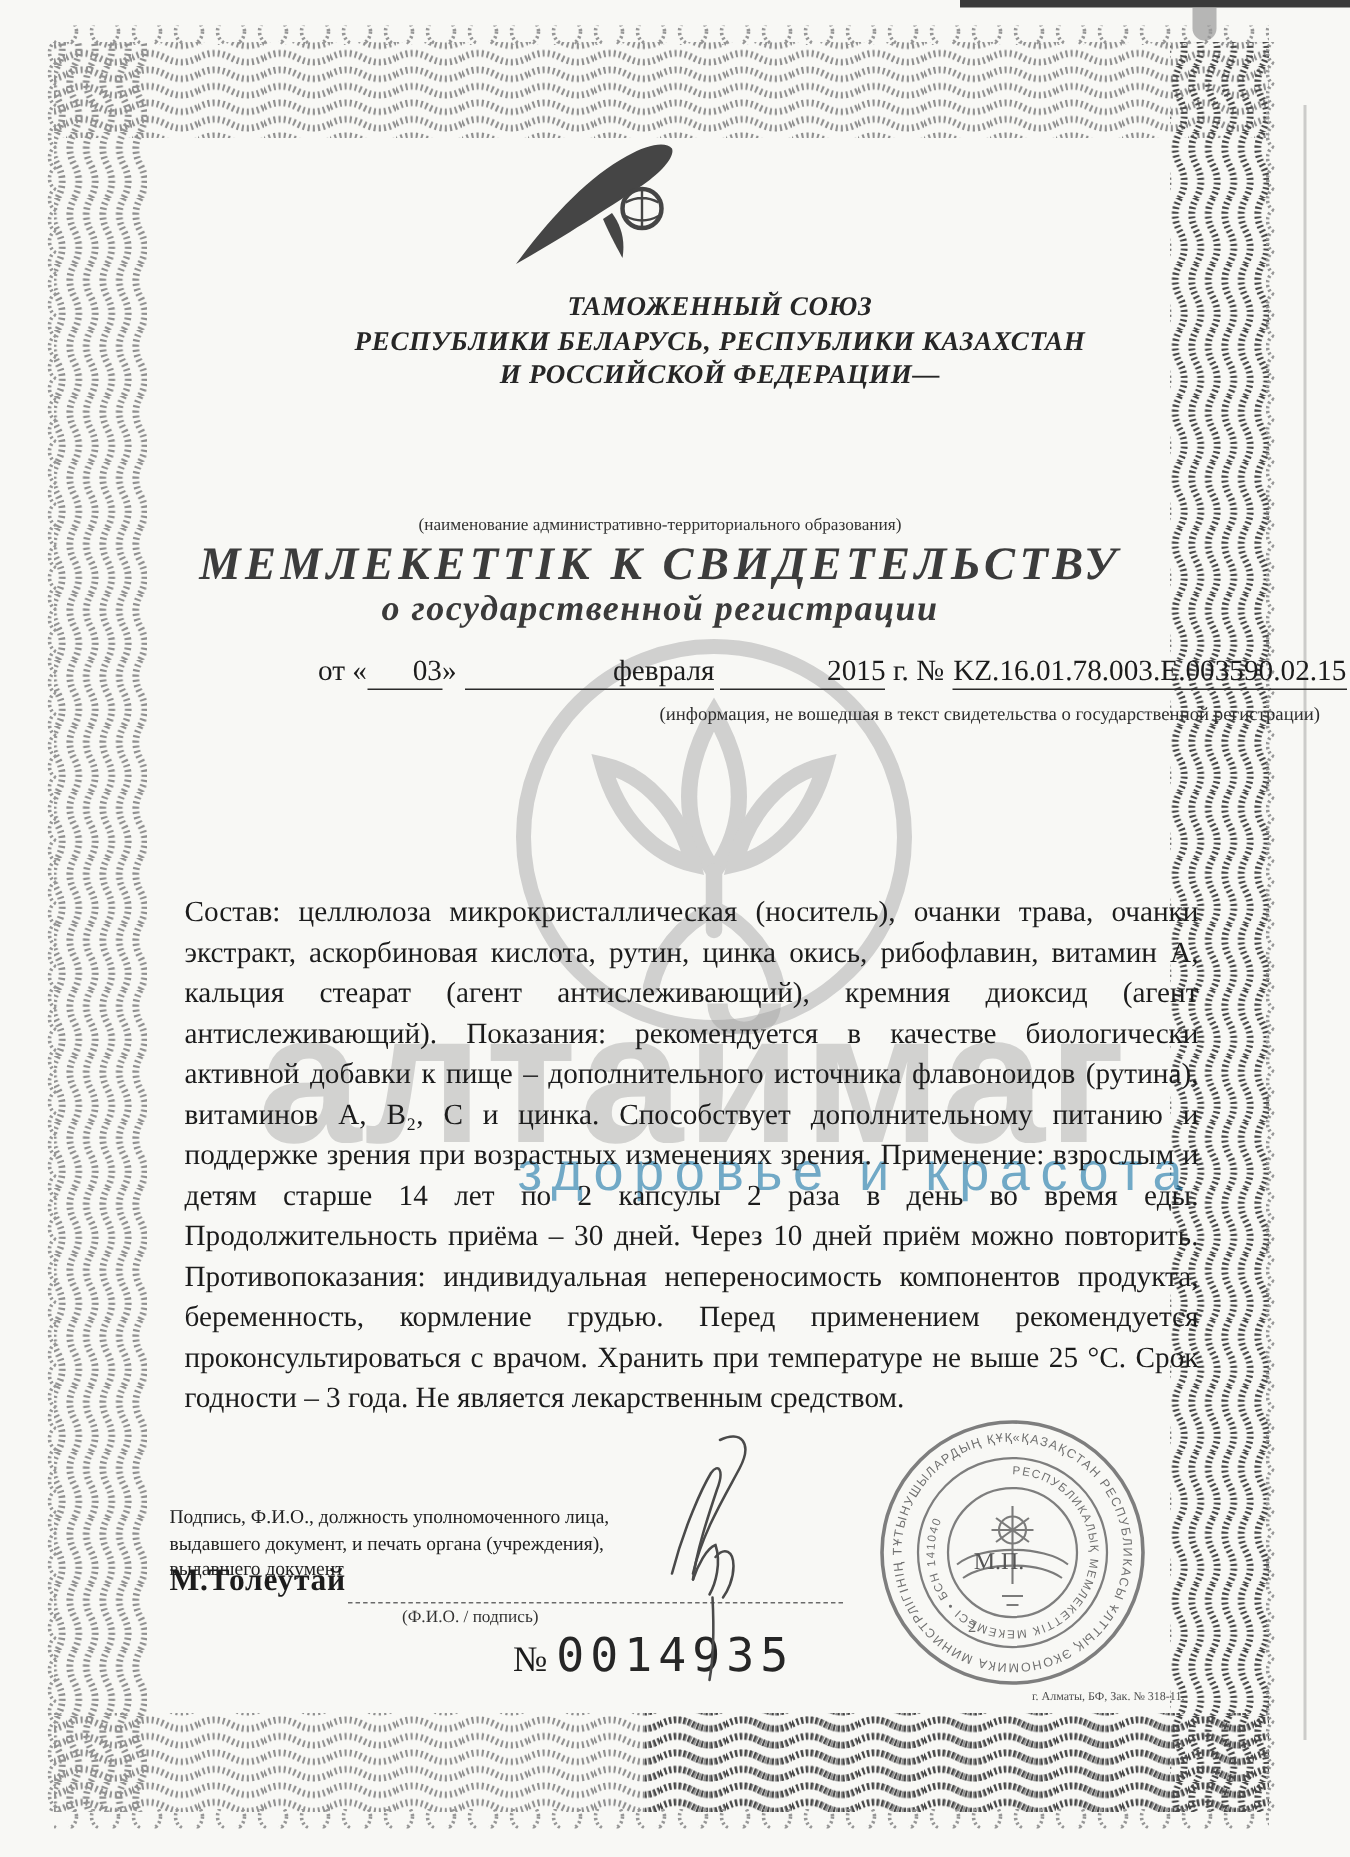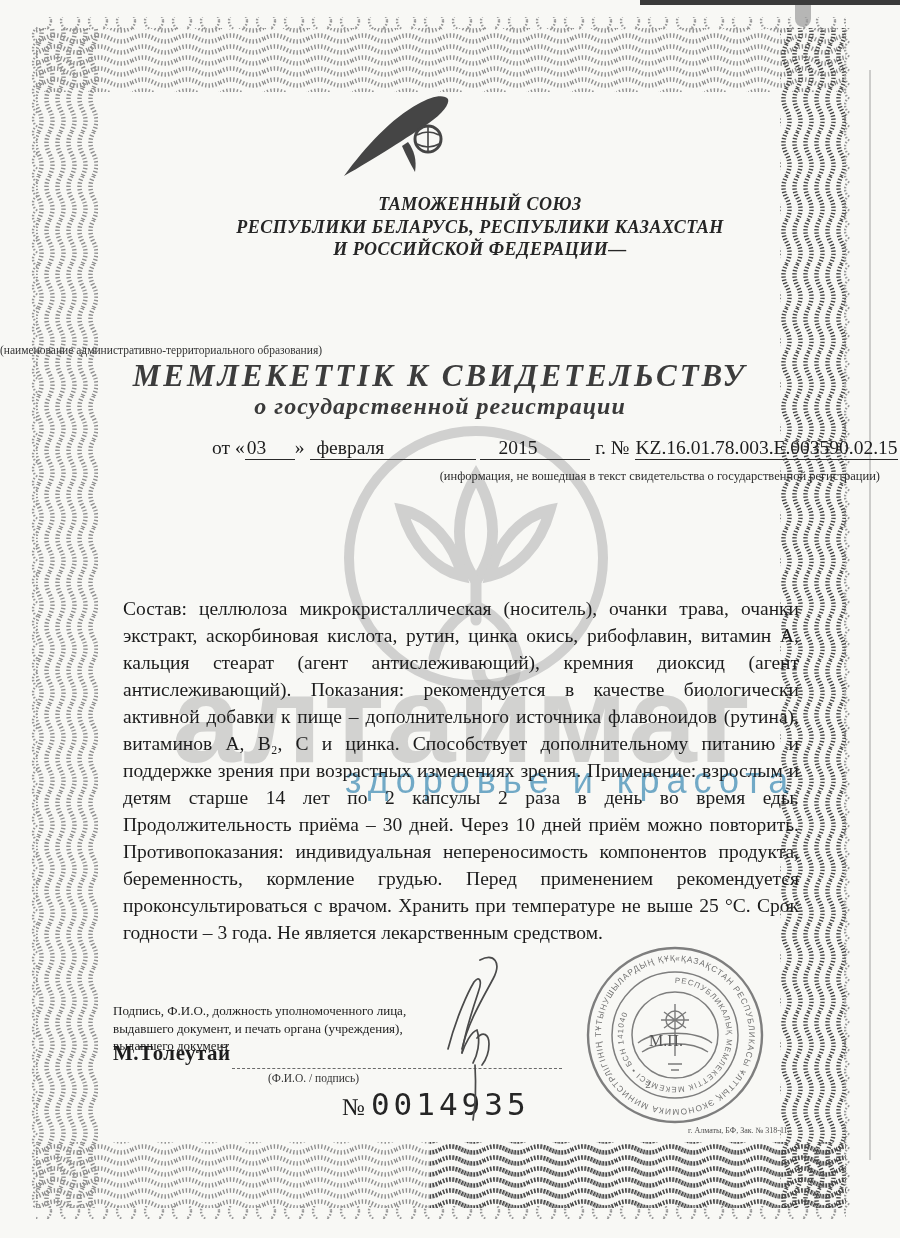--- a/index.html
+++ b/index.html
@@ -14,27 +14,27 @@
   .wm-brand{left:172px;top:648px;font-family:"Liberation Sans",sans-serif;font-weight:bold;
             font-size:124px;letter-spacing:2px;color:#9f9f9f;opacity:.42;z-index:1;white-space:nowrap;}
   .wm-tagline{left:345px;top:760px;font-family:"Liberation Sans",sans-serif;font-size:36px;
               letter-spacing:7px;color:#0369a1;opacity:.55;z-index:1;white-space:nowrap;}
   .wm-flower{left:336px;top:418px;z-index:1;opacity:.75;}
   
   .content{position:absolute;inset:0;z-index:2;}
   .logo{left:330px;top:92px;}
   .org{left:0;top:193px;width:880px;text-align:center;font-weight:bold;font-style:italic;
        font-size:18px;line-height:22.5px;letter-spacing:.5px;color:#262626;margin-left:40px;}
-  .territory-caption{left:0;top:344px;width:880px;font-size:11.5px;color:#333;}
+  .territory-caption{left:0;top:344px;width:880px;text-align:center;font-size:11.5px;color:#333;}
   .doc-title{left:0;top:358px;width:880px;text-align:center;font-weight:bold;font-style:italic;
              font-size:31px;letter-spacing:3px;color:#3c3c3c;margin:0;}
   .doc-subtitle{left:0;top:393px;width:880px;text-align:center;font-weight:bold;font-style:italic;
                 font-size:24px;letter-spacing:1px;color:#3a3a3a;}
   .date-line{left:212px;top:437px;font-size:19.5px;white-space:nowrap;}
-  .date-line .u{display:inline-block;border-bottom:1.5px solid #2a2a2a;text-align:left;}
+  .date-line .u{display:inline-block;border-bottom:1.5px solid #2a2a2a;text-align:right;}
   .u-day{width:48px;padding-left:2px;}
   .u-month{width:160px;padding-left:6px;margin-left:6px;}
   .u-year{width:92px;padding-left:18px;margin-left:4px;}
   .u-num{margin-left:6px;}
   .info-caption{left:0;top:469px;width:880px;text-align:right;font-size:12.5px;color:#2e2e2e;}
   .scope{left:123px;top:513px;width:676px;font-size:19.5px;line-height:27px;}
   .scope-h{font-weight:bold;}
   .details{left:123px;top:595px;width:676px;font-size:19.5px;line-height:27px;text-align:justify;}
   .footer-caption{left:113px;top:1002px;font-size:13px;line-height:17.5px;color:#222;}
   .signer{left:113px;top:1041px;font-size:21px;font-weight:bold;letter-spacing:.5px;}

